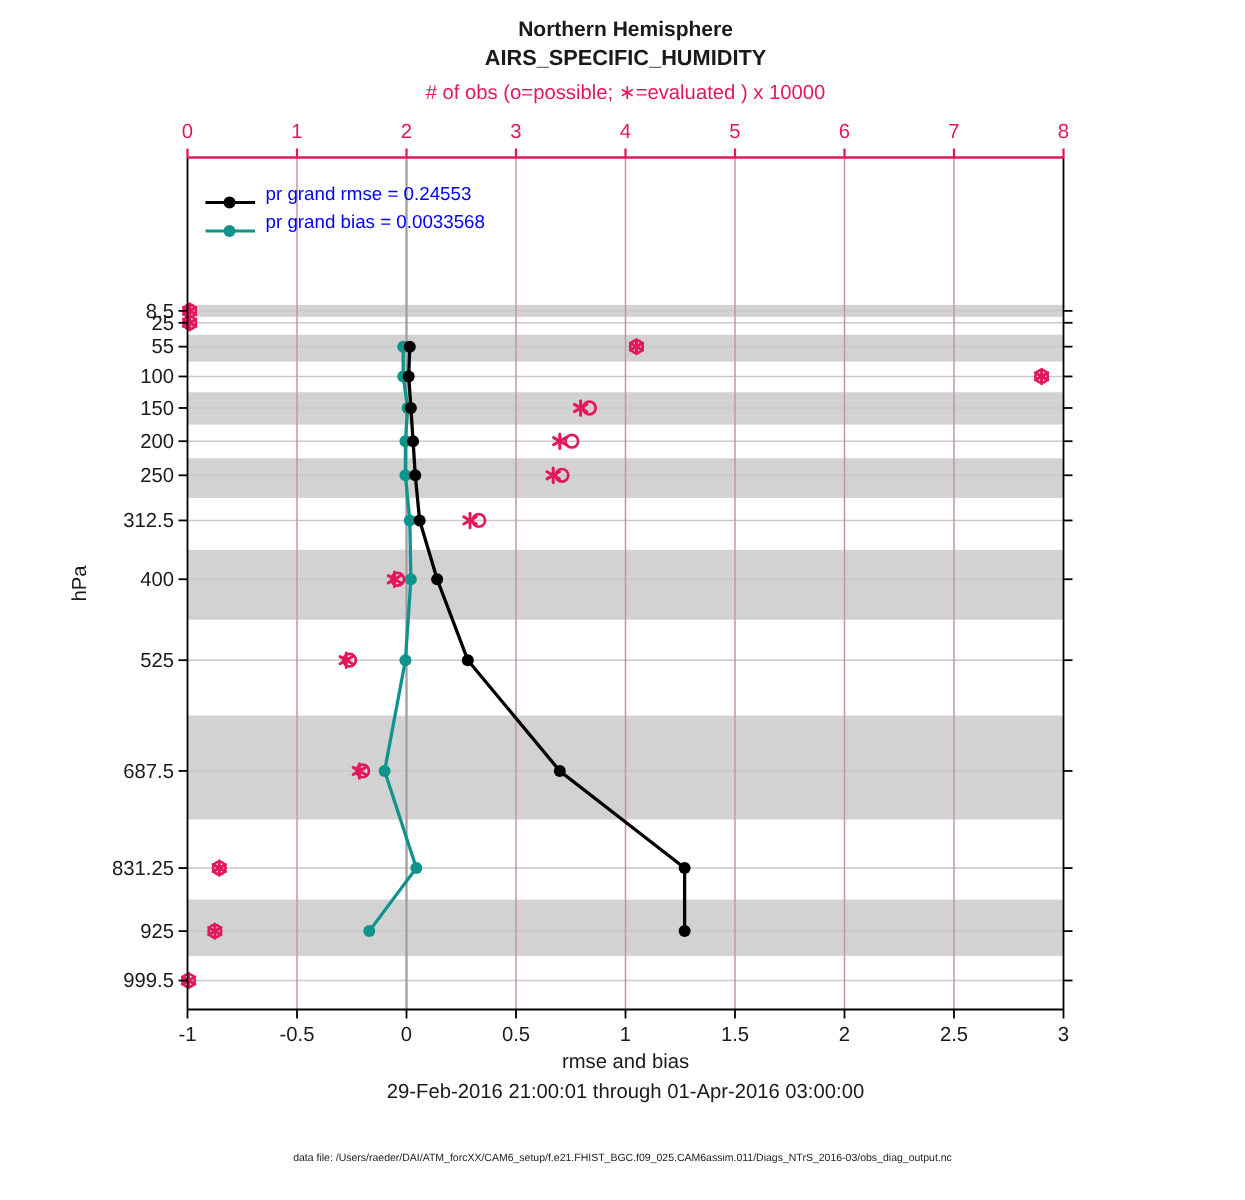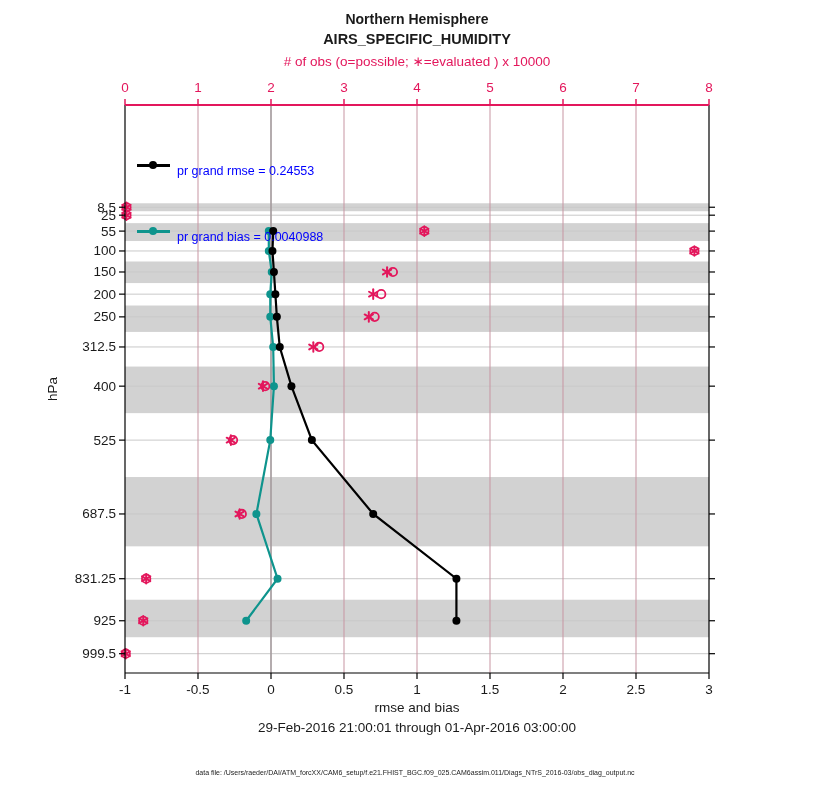--- a/index.html
+++ b/index.html
@@ -5,21 +5,21 @@
   html,body{margin:0;padding:0;background:#fff;}
   #page{position:relative;width:830px;height:800px;background:#ffffff;
         font-family:"Liberation Sans",sans-serif;overflow:hidden;}
   #chart-svg{position:absolute;left:0;top:0;}
   .abs{position:absolute;}
   .titleblock{left:2px;top:10px;width:830px;text-align:center;}
   .t1{font-size:14px;font-weight:bold;color:#1a1a1a;line-height:19px;}
   .t2{font-size:14.5px;font-weight:bold;color:#1a1a1a;line-height:20px;}
   .subtitle{left:2px;top:53px;width:830px;text-align:center;font-size:13.5px;}
   #legend{left:137px;top:117px;}
-  .leg-row{display:flex;align-items:flex-start;height:19px;margin-top:47px;}
+  .leg-row{display:flex;align-items:flex-end;height:19px;}
   .swatch{width:33px;height:2.5px;position:relative;margin-right:7px;}
   .swatch::after{content:'';position:absolute;width:8px;height:8px;border-radius:50%;
                  background:inherit;left:12px;top:-2.8px;}
   .leg-label{font-size:12.5px;}
   .xlabel{left:2px;top:700px;width:830px;text-align:center;font-size:13.5px;color:#1a1a1a;}
   .daterange{left:2px;top:720px;width:830px;text-align:center;font-size:13.5px;color:#1a1a1a;}
   .datafile{left:0;top:769px;width:830px;text-align:center;font-size:7px;color:#222;}
   svg text{font-family:"Liberation Sans",sans-serif;}
 </style>
 </head>
@@ -229,21 +229,21 @@
 
   <div class="abs subtitle" style="color: rgb(227, 23, 92);"># of obs (o=possible; ∗=evaluated ) x 10000</div>
 
   <div class="abs" id="legend">
     <div class="leg-row">
       <span class="swatch" style="background: rgb(0, 0, 0);"></span>
       <span class="leg-label" style="color: rgb(0, 0, 255);">pr grand rmse = 0.24553</span>
     </div>
     <div class="leg-row">
       <span class="swatch" style="background: rgb(14, 148, 141);"></span>
-      <span class="leg-label" style="color: rgb(0, 0, 255);">pr grand bias = 0.0040988</span>
+      <span class="leg-label" style="color: rgb(0, 0, 255);">pr grand bias = 0.0033568</span>
     </div>
   </div>
 
   <div class="abs xlabel">rmse and bias</div>
   <div class="abs daterange">29-Feb-2016 21:00:01 through 01-Apr-2016 03:00:00</div>
   <div class="abs datafile">data file: /Users/raeder/DAI/ATM_forcXX/CAM6_setup/f.e21.FHIST_BGC.f09_025.CAM6assim.011/Diags_NTrS_2016-03/obs_diag_output.nc</div>
 
 </div>
 
 </body></html>

